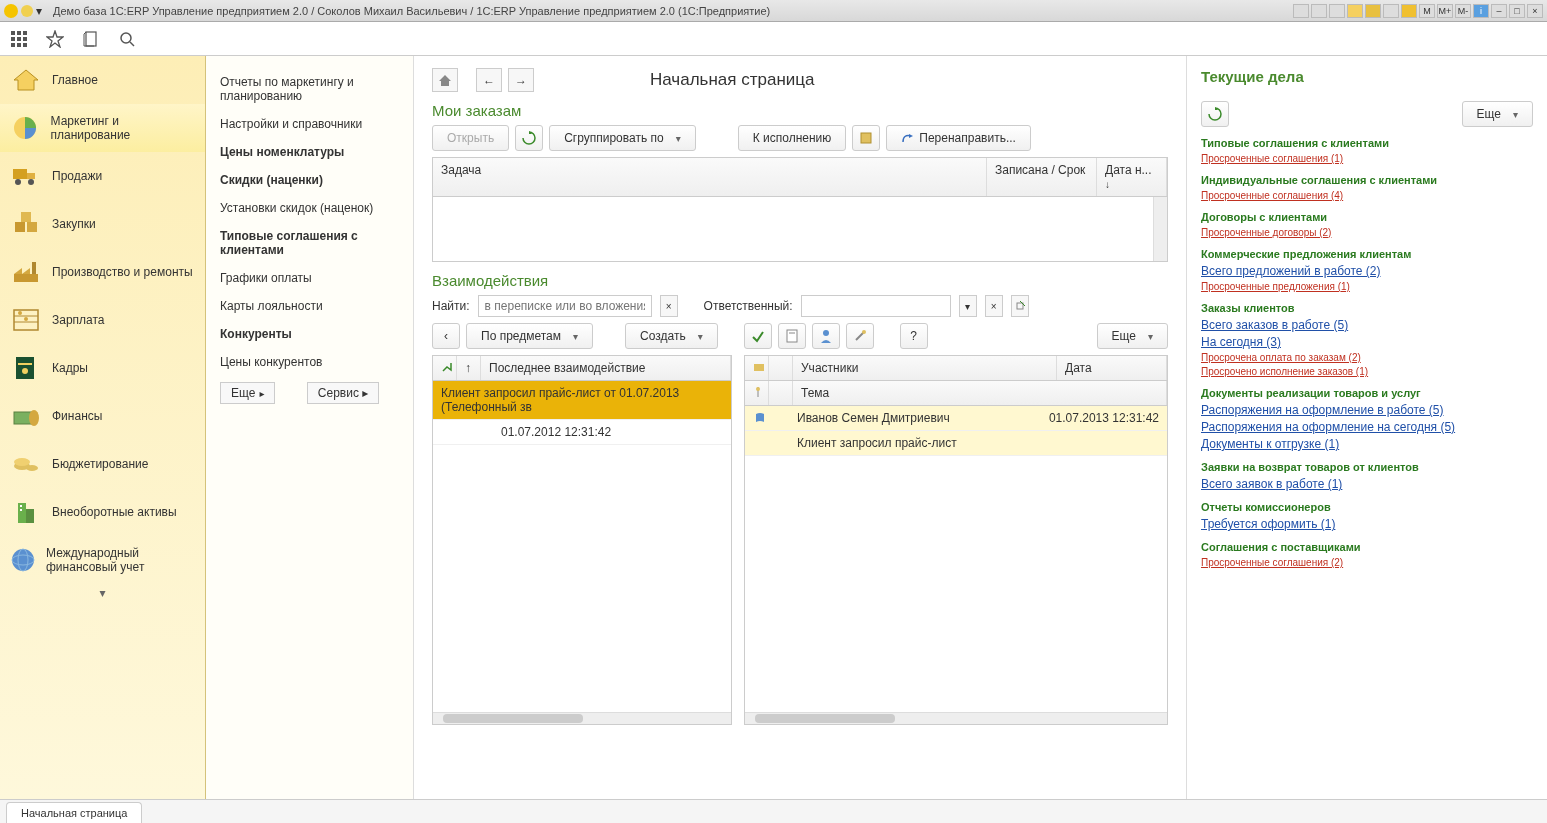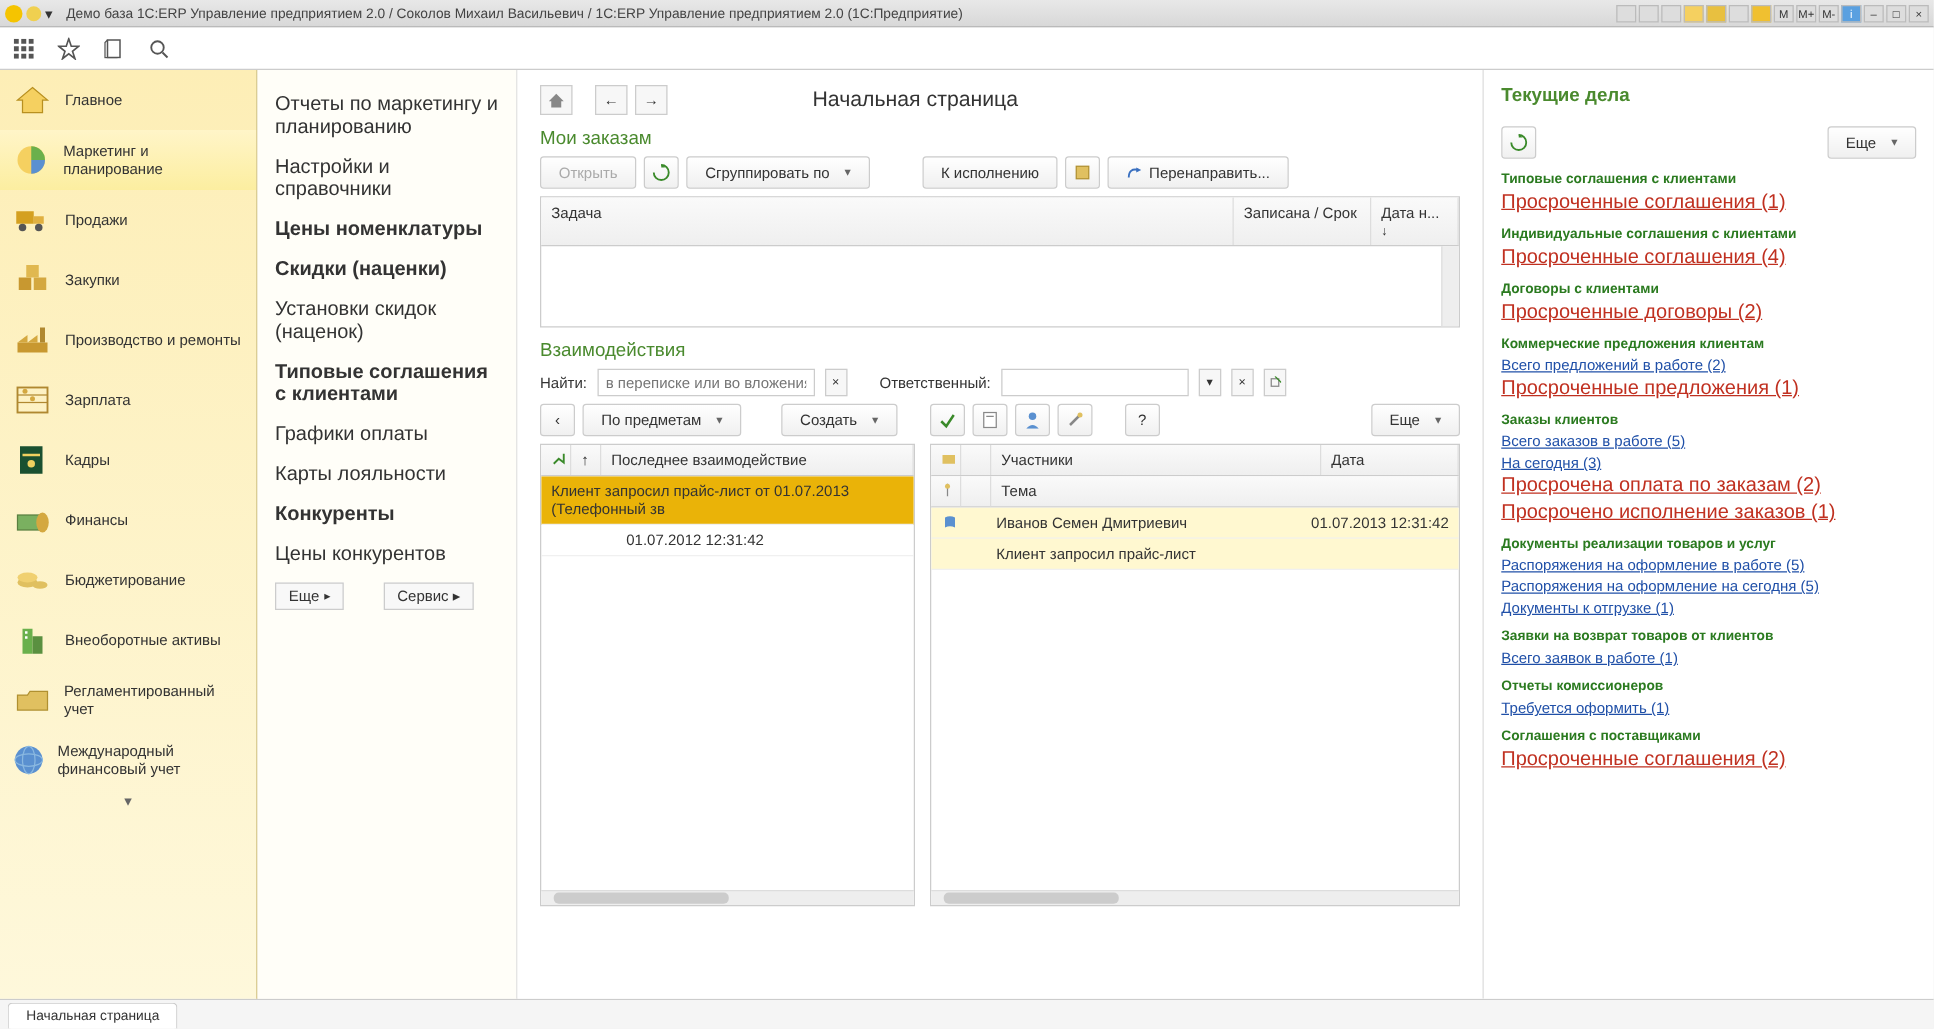--- a/index.html
+++ b/index.html
@@ -16,21 +16,21 @@
 
 .layout { display: flex; height: calc(100vh - 22px - 34px - 24px); }
 
 .sidebar { width: 206px; background: linear-gradient(#fdeeb6,#fef8db); border-right: 1px solid #d4c27a; overflow-y: auto; }
 .sb-item { display: flex; align-items: center; padding: 10px 10px; cursor: pointer; }
 .sb-item.active { background: linear-gradient(#fff5c8,#fceea0); }
 .sb-icon { width: 32px; height: 28px; margin-right: 10px; display:flex; align-items:center; justify-content:center; }
 .sb-label { font-size: 12px; color: #333; }
 
 .submenu { width: 208px; background: #fffef8; border-right: 1px solid #ddd; padding: 12px 0; }
-.sm-item { padding: 7px 14px; font-size: 16px; color: #333; cursor: pointer; }
+.sm-item { padding: 7px 14px; font-size: 12px; color: #333; cursor: pointer; }
 .sm-item.bold { font-weight: bold; }
 .sm-btn { margin: 6px 14px; padding: 3px 10px; border: 1px solid #ccc; background: #f8f8f8; display:inline-flex; align-items:center; font-size:12px; cursor:pointer; }
 
 .main { flex: 1; background: #fff; display: flex; overflow:hidden; }
 .content { flex: 1; padding: 12px 18px; overflow-y:auto; border-right: 1px solid #ddd; }
 .aside { width: 360px; padding: 12px 14px; overflow-y: auto; }
 
 .nav-row { display: flex; align-items: center; gap: 6px; margin-bottom: 8px; }
 .nav-btn { width: 26px; height: 24px; border: 1px solid #ccc; background: #f7f7f7; display:flex; align-items:center; justify-content:center; cursor:pointer; }
 .page-title { font-size: 17px; margin-left: 110px; }
@@ -59,21 +59,21 @@
 .pane .pbody { flex:1; overflow:auto; }
 .prow { display:flex; padding:5px 8px; font-size:12px; align-items:center; border-bottom:1px solid #f0f0f0; }
 .prow.sel { background: #eab308; }
 .prow.sel2 { background: #fff8d0; }
 .pfoot-scroll { height:12px; background:#eee; border-top:1px solid #ddd; position:relative; }
 .pfoot-scroll .thumb { position:absolute; left:10px; width:140px; top:1px; bottom:1px; background:#ccc; border-radius:4px; }
 
 .aside h3 { color: #4a8a2e; font-size: 15px; margin-bottom: 6px; }
 .aside .aside-top { display:flex; justify-content:space-between; align-items:center; margin-bottom:10px; }
 .grp-title { color: #2a7a1f; font-weight: bold; font-size: 11px; margin: 10px 0 4px; }
-.link-red { color: #c03020; text-decoration: underline; font-size: 16px; display:block; margin:3px 0; cursor:pointer; }
+.link-red { color: #c03020; text-decoration: underline; font-size: 10px; display:block; margin:3px 0; cursor:pointer; }
 .link-blue { color: #2050a8; text-decoration: underline; font-size: 12px; display:block; margin:3px 0; cursor:pointer; }
 
 .statusbar { height: 24px; background: #f5f5f5; border-top: 1px solid #ccc; display:flex; align-items:flex-end; }
 .status-tab { padding: 4px 14px; border: 1px solid #ccc; border-bottom: none; background:#fff; font-size:11px; margin-left:6px; border-radius:4px 4px 0 0; }
 
 svg { display:block; }
 .carrot-down { display:flex; justify-content:center; color:#666; padding:2px; }
 </style>
 </head>
 <body>
@@ -230,28 +230,20 @@
     <div class="sb-item">
       <span class="sb-icon">
           <svg width="28" height="26">
             <rect x="6" y="4" width="8" height="20" fill="#6ab04c"></rect>
             <rect x="14" y="10" width="8" height="14" fill="#5a9040"></rect>
             <rect x="8" y="6" width="2" height="2" fill="#fff"></rect>
             <rect x="8" y="10" width="2" height="2" fill="#fff"></rect>
           </svg>
         </span>
       <span class="sb-label">Внеоборотные активы</span>
-    </div>
-    <div class="sb-item">
-      <span class="sb-icon">
-          <svg width="28" height="24">
-            <path d="M2 8 L10 8 L12 5 L26 5 L26 20 L2 20 Z" fill="#e0c060" stroke="#b09030"></path>
-          </svg>
-        </span>
-      <span class="sb-label">Регламентированный учет</span>
     </div>
     <div class="sb-item">
       <span class="sb-icon">
           <svg width="26" height="26">
             <circle cx="13" cy="13" r="11" fill="#5a90d0"></circle>
             <ellipse cx="13" cy="13" rx="11" ry="5" fill="none" stroke="#8ab8e0"></ellipse>
             <ellipse cx="13" cy="13" rx="5" ry="11" fill="none" stroke="#8ab8e0"></ellipse>
           </svg>
         </span>
       <span class="sb-label">Международный финансовый учет</span>

